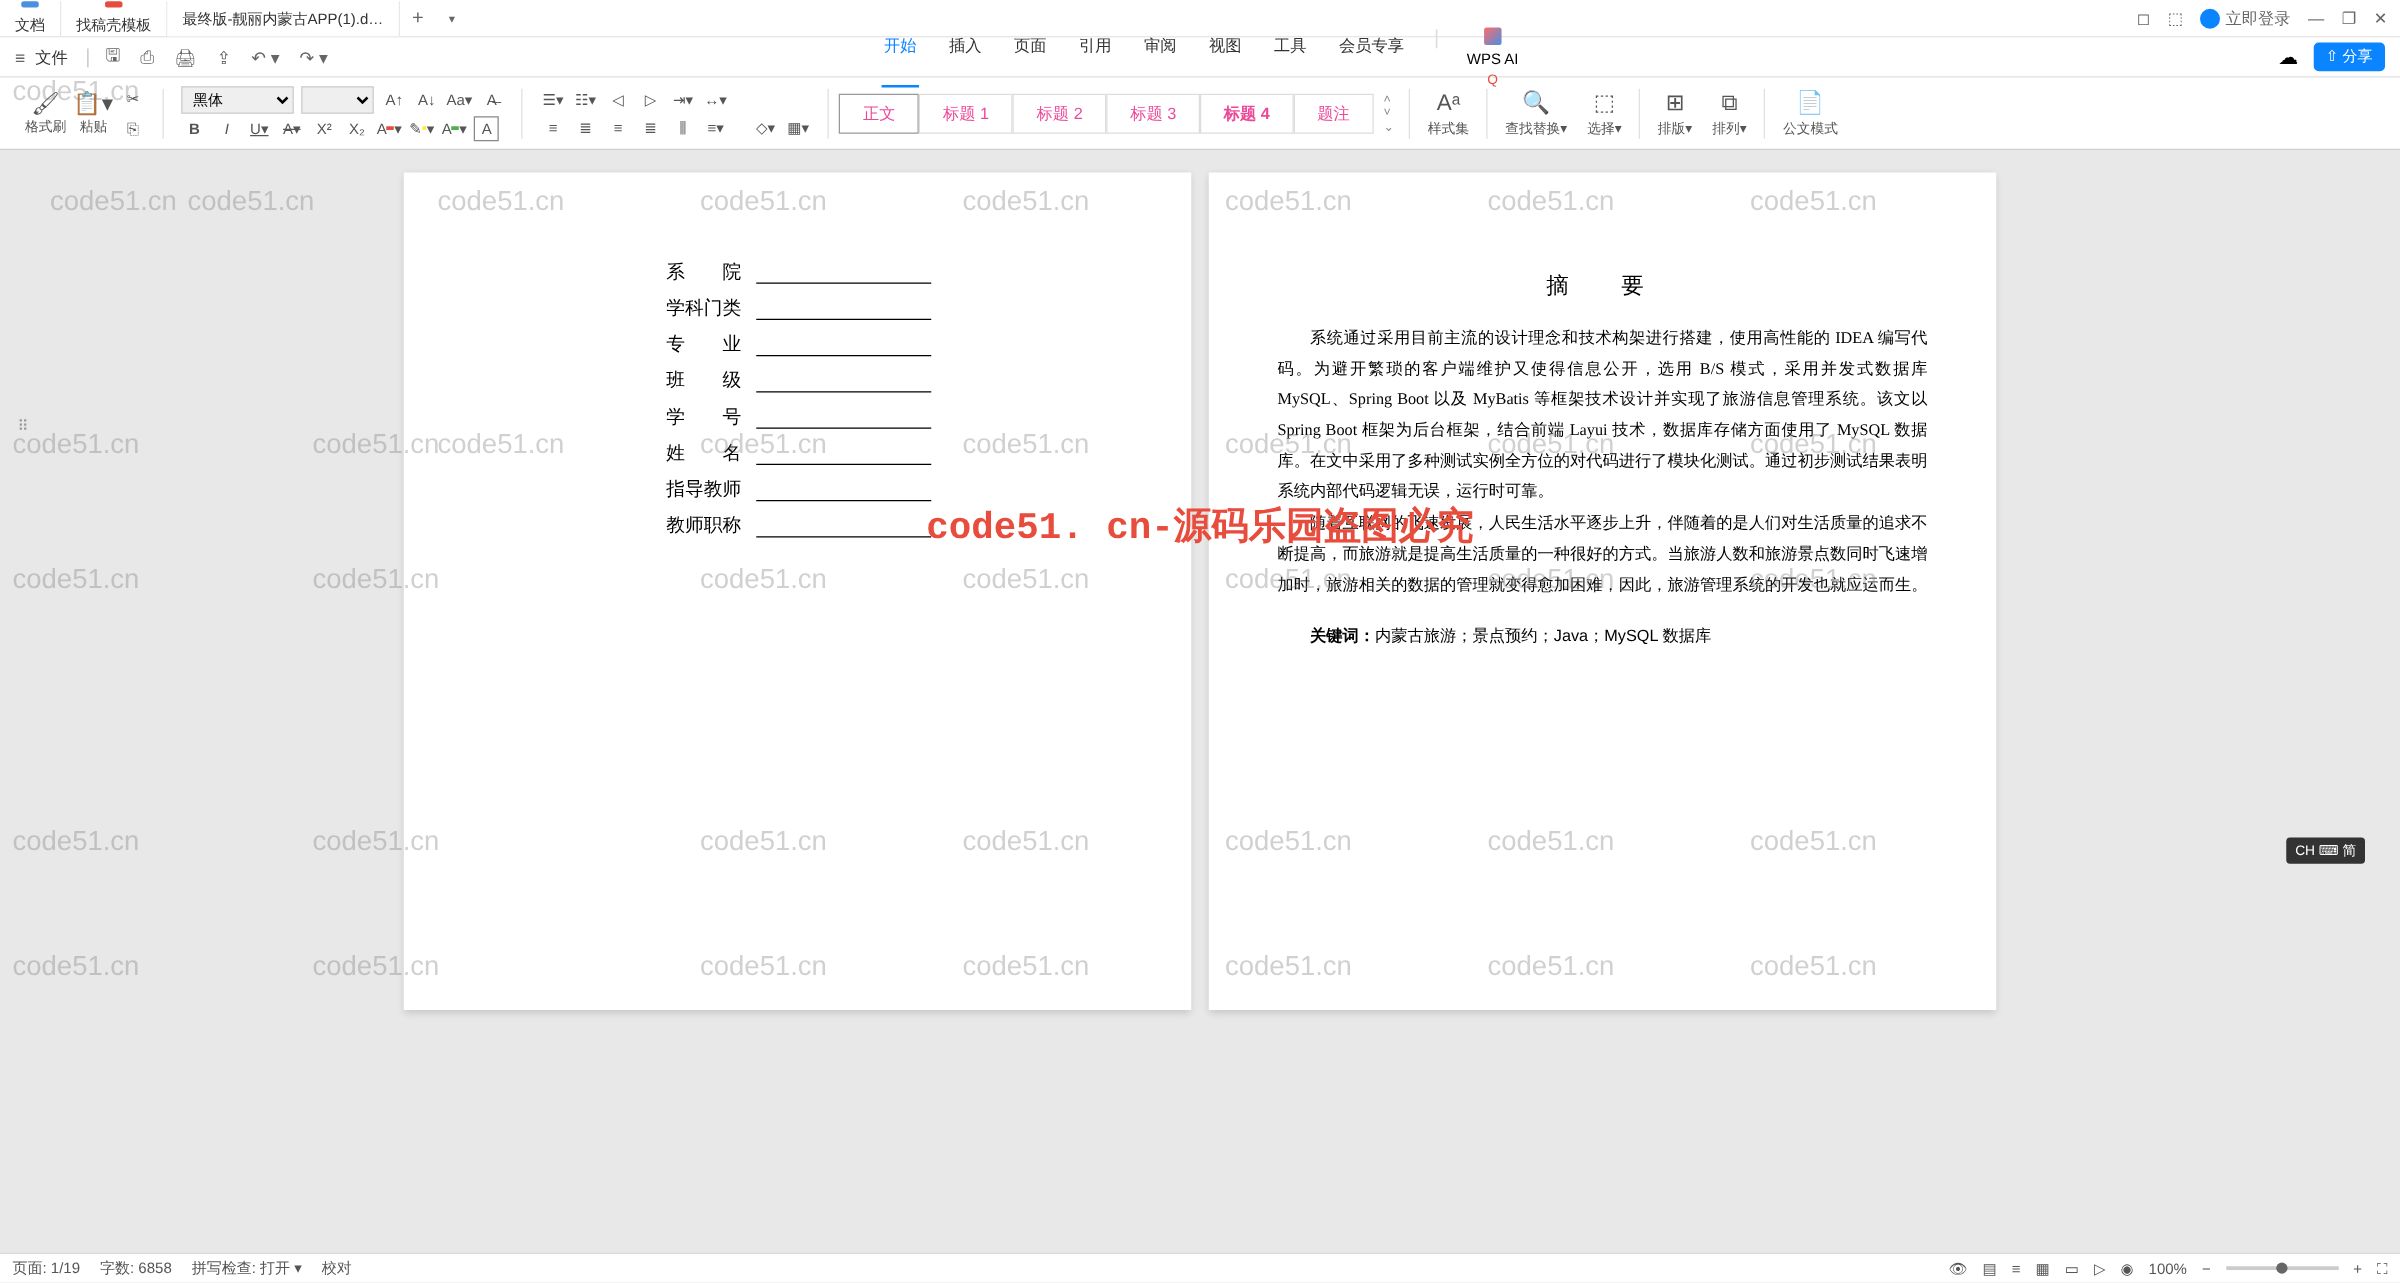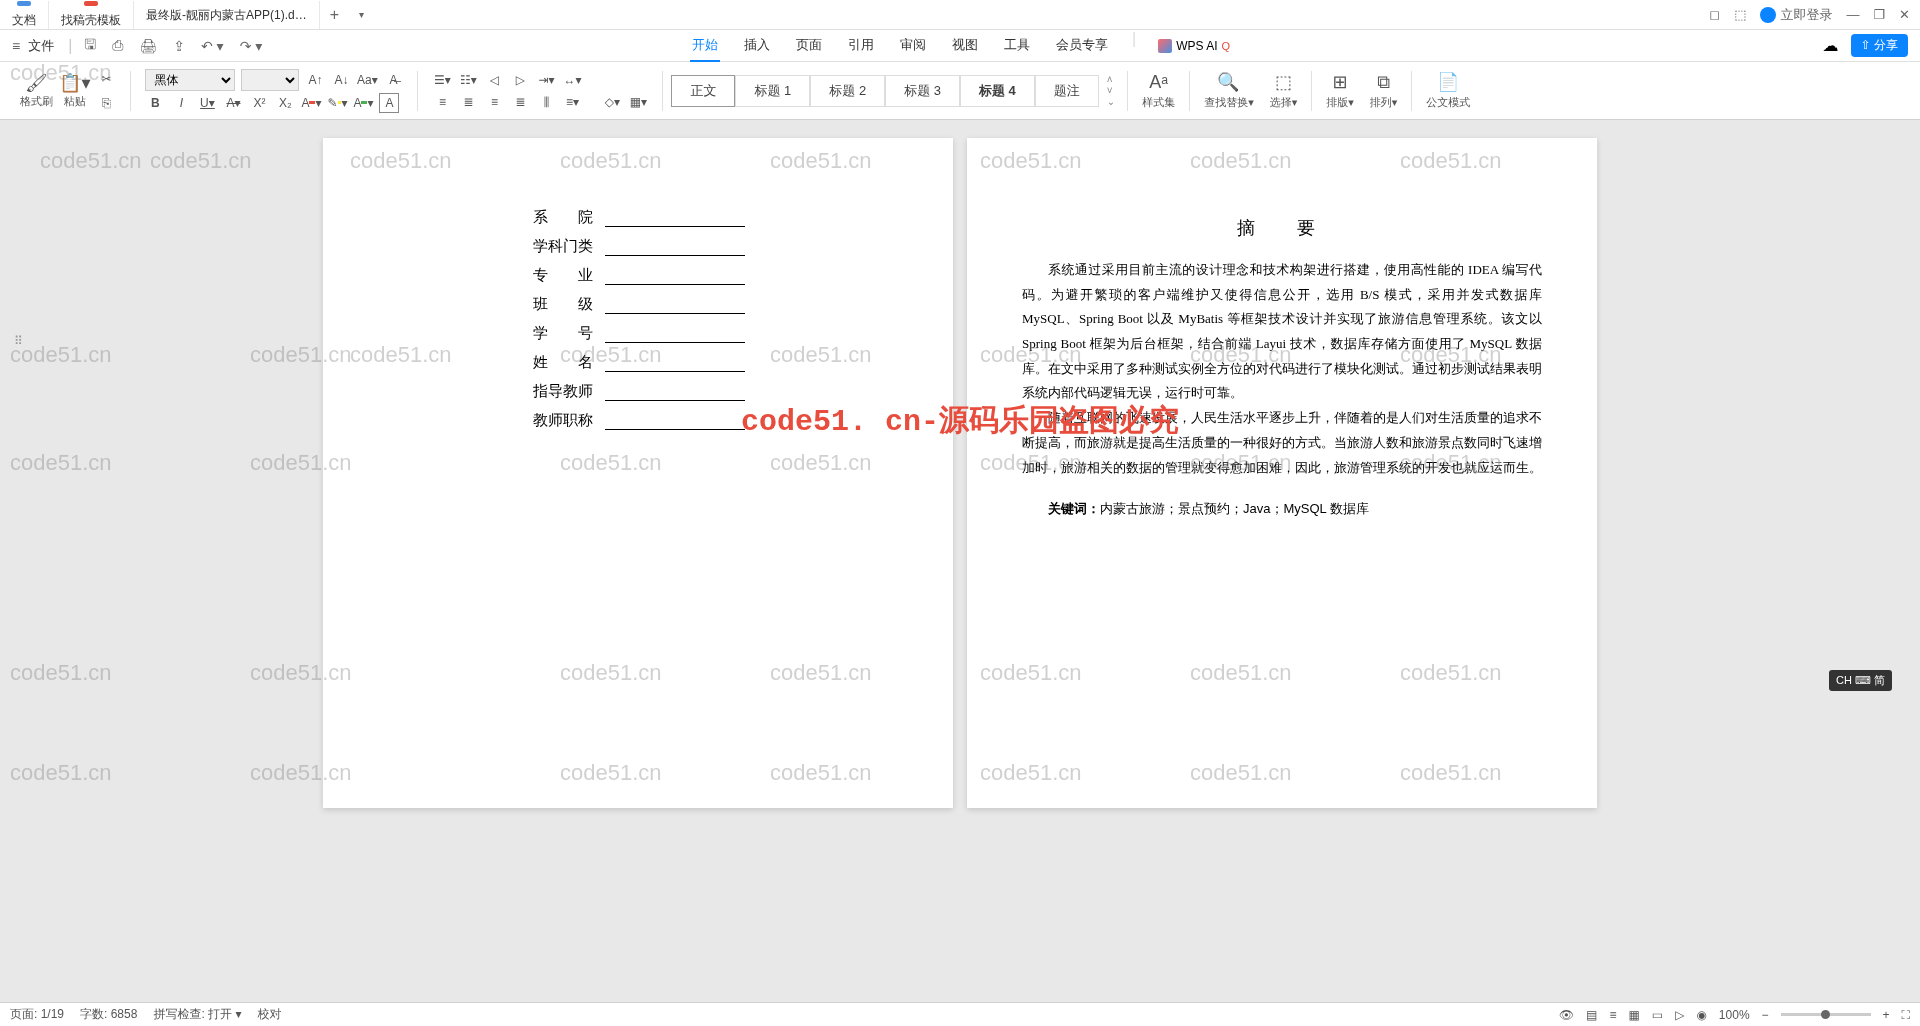--- a/index.html
+++ b/index.html
@@ -22,41 +22,41 @@
 
 
 .menubar { height: 32px; background: #fff; display: flex; align-items: center; padding: 0 12px; border-bottom: 1px solid #e0e0e0; position: relative; }
 .menu-left { display: flex; align-items: center; gap: 8px; }
 .hamburger { font-size: 14px; color: #666; }
 .file-label { font-size: 13px; color: #333; margin-right: 6px; }
 .qat-icon { font-size: 14px; color: #666; padding: 0 4px; cursor: pointer; }
 .menu-tabs { position: absolute; left: 50%; transform: translateX(-50%); display: flex; gap: 22px; }
 .menu-tab { font-size: 13px; color: #333; padding: 6px 2px; cursor: pointer; }
 .menu-tab.active { color: #0a84ff; border-bottom: 2px solid #0a84ff; }
-.wps-ai { font-size: 12px; display: flex; align-items: center; gap: 4px; }
+.wps-ai { font-size: 12px; display: flex; align-items: center; gap: 4px; flex-direction: column; }
 .wps-ai-badge { width:14px; height:14px; background: linear-gradient(135deg,#ff6b6b,#4a90e2); border-radius:2px;}
 .menu-right { margin-left: auto; display: flex; align-items: center; gap: 12px; }
 .share-btn { background: #0a84ff; color: white; padding: 3px 10px; border-radius: 4px; font-size: 12px; }
 
 
 .ribbon { height: 58px; background: #fff; display: flex; align-items: center; padding: 0 14px; border-bottom: 1px solid #d0d0d0; gap: 4px; }
 .ribbon-group { display: flex; flex-direction: column; align-items: center; gap: 2px; padding: 0 6px; }
 .ribbon-group-row { display: flex; gap: 6px; align-items: center; }
 .ribbon-icon-lg { font-size: 18px; color: #555; }
 .ribbon-label { font-size: 11px; color: #555; }
 .ribbon-sep { width: 1px; height: 40px; background: #e0e0e0; margin: 0 4px; }
 .font-select { border: 1px solid #ccc; font-size: 12px; padding: 2px 4px; width: 90px; height: 22px; }
 .size-select { border: 1px solid #ccc; font-size: 12px; padding: 2px 20px; width: 58px; height: 22px; }
 .fmt-btn { width: 20px; height: 20px; font-size: 12px; color: #555; display: inline-flex; align-items: center; justify-content: center; cursor: pointer; }
 .fmt-btn.bold { font-weight: bold; }
 .fmt-btn.italic { font-style: italic; }
 .fmt-btn.underline { text-decoration: underline; }
 .fmt-btn.strike { text-decoration: line-through; }
 .color-swatch { width:14px; height:3px; display:block; }
-.style-item { border: 1px solid #ddd; padding: 6px 18px; font-size: 13px; color: #404040; cursor: pointer; }
+.style-item { border: 1px solid #ddd; padding: 6px 18px; font-size: 13px; color: #ec4899; cursor: pointer; }
 .style-item.body { border: 1px solid #999; }
 .style-item.h4 { font-weight: bold; }
 .styles-row { display: flex; gap: 0; }
 
 
 .doc-area { position: absolute; top: 120px; bottom: 24px; left: 0; right: 0; background: #e8e8e8; overflow: hidden; display: flex; justify-content: center; gap: 14px; padding-top: 18px; }
 .page { width: 630px; height: 670px; background: #fff; box-shadow: 0 2px 6px rgba(0,0,0,0.15); position: relative; padding: 60px 80px; }
 .doc-title { text-align: center; font-size: 26px; font-weight: bold; font-family: SimHei, sans-serif; margin-top: 100px; margin-bottom: 30px; }
 .form-row { display: flex; align-items: flex-end; margin: 10px 0 10px 130px; font-size: 15px; font-family: SimSun, serif; }
 .form-label { width: 72px; letter-spacing: 0; }

